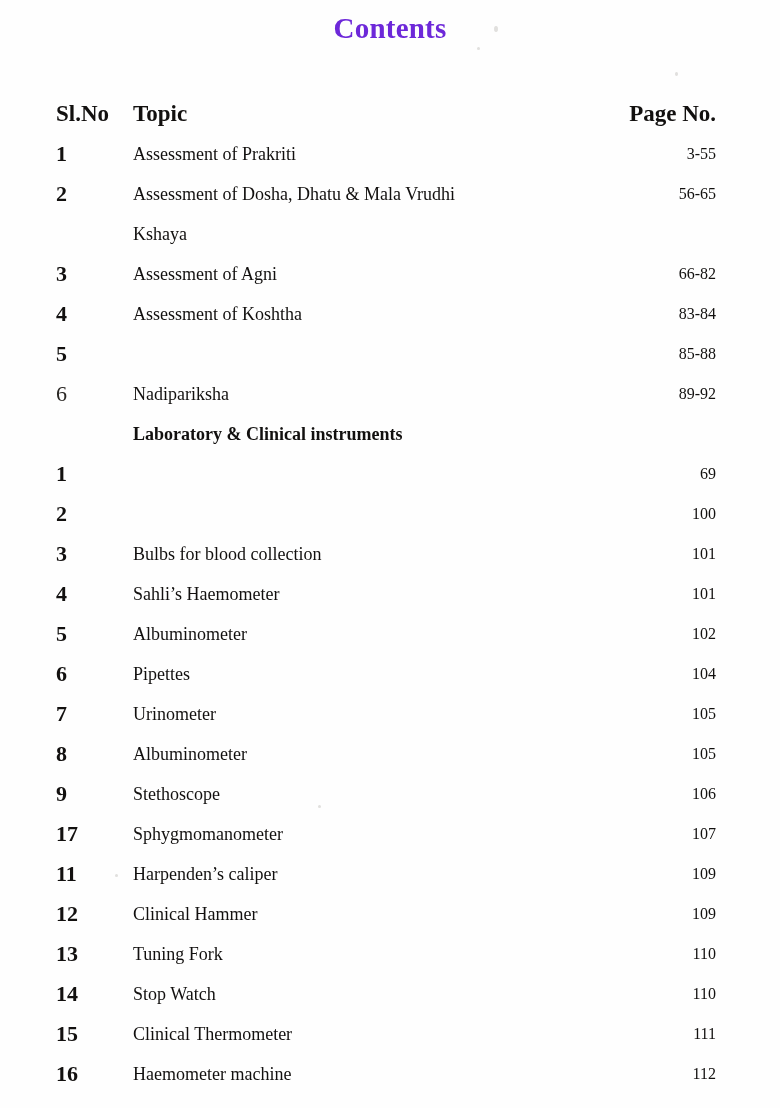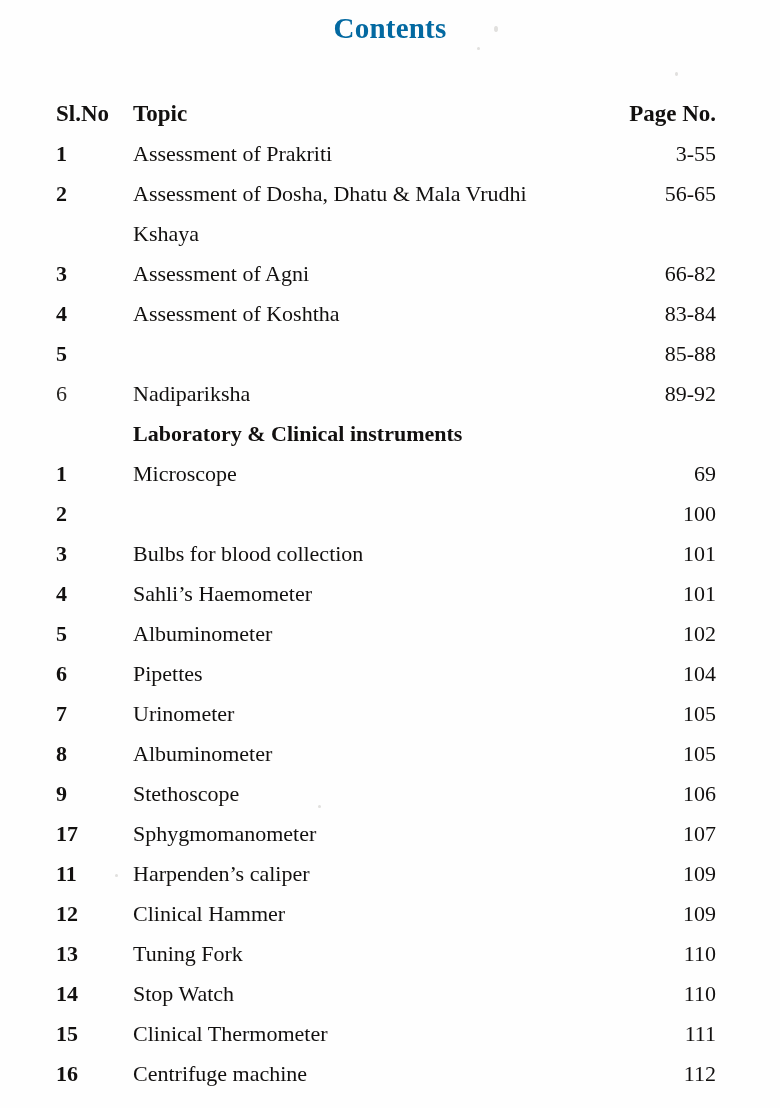--- a/index.html
+++ b/index.html
@@ -33,21 +33,21 @@
 
   .page-title {
     position: absolute;
     top: 12px;
     left: 0;
     width: 780px;
     text-align: center;
     font-size: 29px;
     font-weight: bold;
     letter-spacing: 0.2px;
-    color: #0369a1;
+    color: #6d28d9;
   }
 
   .toc {
     position: absolute;
     top: 95px;
     left: 0;
     width: 780px;
   }
 
   .row {
@@ -65,30 +65,30 @@
     font-weight: bold;
     text-align: left;
     line-height: 38px;
     white-space: nowrap;
   }
   .col-topic {
     position: absolute;
     left: 133px;
     top: 0;
     width: 480px;
-    font-size: 22px;
+    font-size: 18px;
     line-height: 38px;
     white-space: nowrap;
   }
   .col-page {
     position: absolute;
     left: 520px;
     top: 0;
     width: 196px;
-    font-size: 22px;
+    font-size: 16px;
     text-align: right;
     line-height: 38px;
     white-space: nowrap;
   }
 
   
   .row.header .col-no,
   .row.header .col-topic,
   .row.header .col-page {
     font-weight: bold;
@@ -170,21 +170,20 @@
       <div class="col-page">89-92</div>
     </div>
 
     <div class="row section">
       <div class="col-no"></div>
       <div class="col-topic">Laboratory &amp; Clinical instruments</div>
     </div>
 
     <div class="row">
       <div class="col-no">1</div>
-      <div class="col-topic">Microscope</div>
       <div class="col-page">69</div>
     </div>
 
     <div class="row">
       <div class="col-no">2</div>
       <div class="col-page">100</div>
     </div>
 
     <div class="row">
       <div class="col-no">3</div>
@@ -259,18 +258,18 @@
     </div>
 
     <div class="row">
       <div class="col-no">15</div>
       <div class="col-topic">Clinical Thermometer</div>
       <div class="col-page">111</div>
     </div>
 
     <div class="row">
       <div class="col-no">16</div>
-      <div class="col-topic">Centrifuge machine</div>
+      <div class="col-topic">Haemometer machine</div>
       <div class="col-page">112</div>
     </div>
 
   </div>
 </div>
 
 </body></html>

